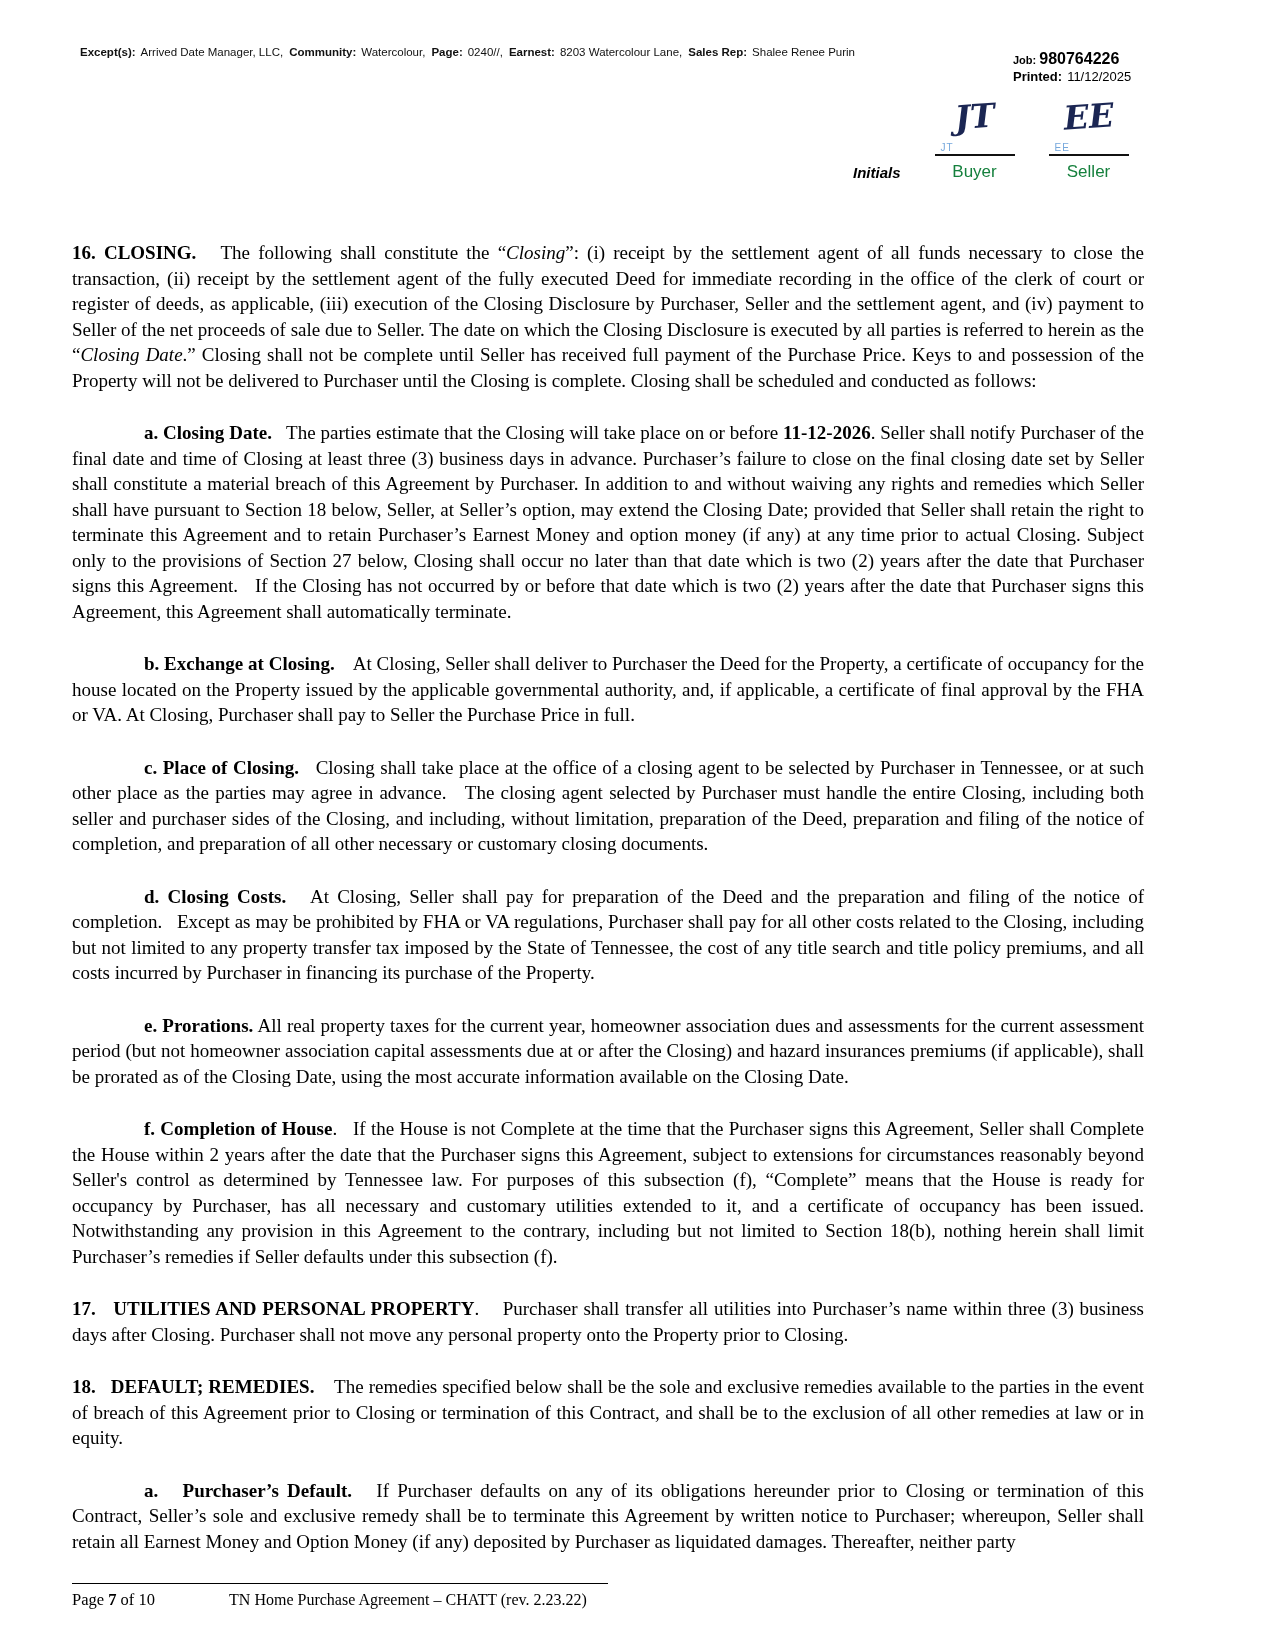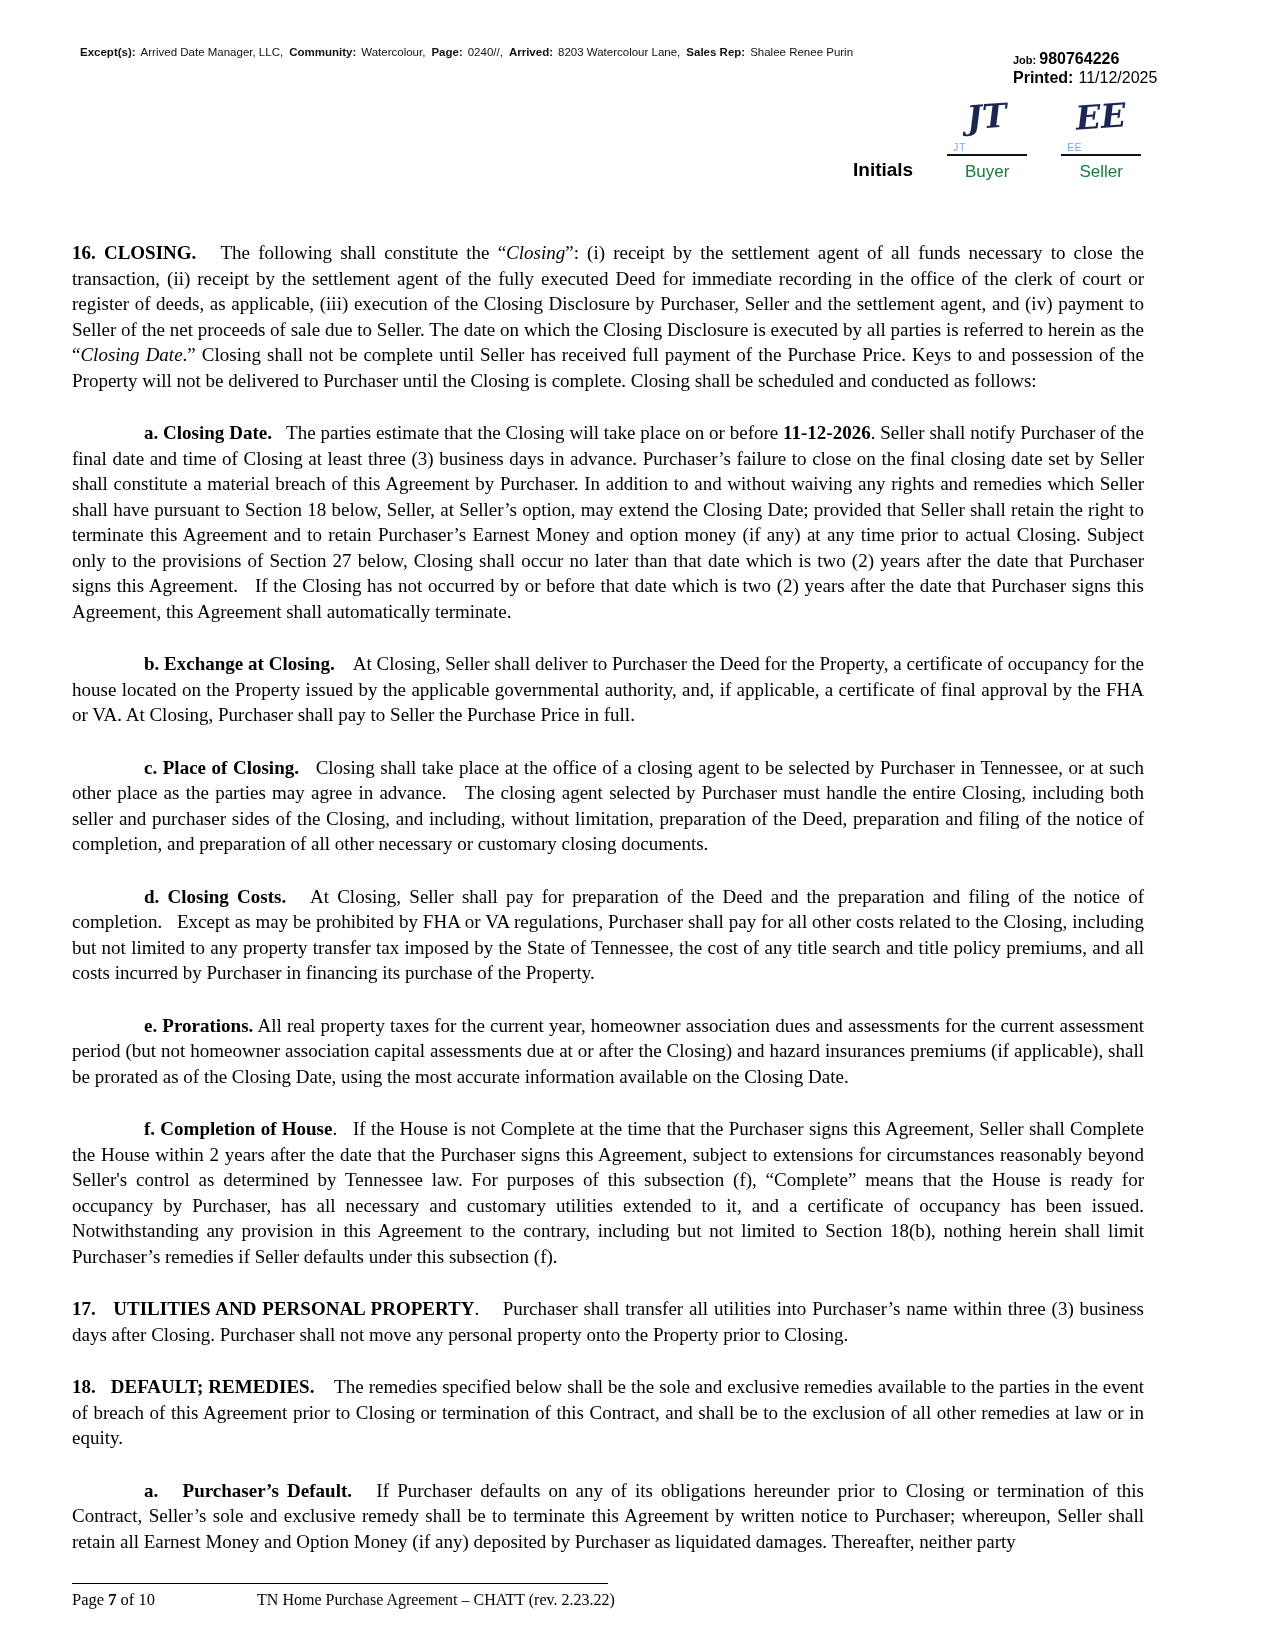--- a/index.html
+++ b/index.html
@@ -8,54 +8,54 @@
 
   
   .doc-header { position:absolute; top:46px; left:80px; width:900px;
     font-family:"Liberation Sans", sans-serif; font-size:11.5px; color:#111; white-space:nowrap; }
   .doc-header .hl { font-weight:bold; margin-right:5px; }
   .doc-header .hv { font-weight:normal; margin-right:6px; }
 
   .header-right { position:absolute; left:1013px; top:50px; font-family:"Liberation Sans", sans-serif; }
   .job-line { font-size:11px; font-weight:bold; }
   .job-value { font-size:16px; font-weight:bold; margin-left:3px; }
-  .printed-line { font-size:16px; margin-top:1px; }
+  .printed-line { font-size:13px; margin-top:1px; }
   .printed-label { font-weight:bold; margin-right:5px; }
 
   
   .sig-area { position:absolute; top:100px; left:853px; display:flex; align-items:flex-end; gap:34px;
     font-family:"Liberation Sans", sans-serif; }
-  .initials-label { font-weight:bold; font-size:19px; padding-bottom:1px; }
+  .initials-label { font-weight:bold; font-size:15px; padding-bottom:1px;font-style:italic; }
   .sig-col { width:80px; text-align:center; }
   .sig-script { font-family:"DejaVu Serif", serif; font-style:italic; font-weight:bold;
     font-size:33px; color:#1b2653; transform:rotate(-4deg); line-height:1; height:40px; }
   .sig-tag { font-size:10px; color:#74a7dc; text-align:left; padding-left:6px; margin-top:2px; letter-spacing:1px; }
   .sig-underline { border-bottom:2px solid #111; margin:1px 0 6px 0; }
   .sig-role { font-size:17px; color:#15803d; }
 
   
   .doc-body { position:absolute; top:240px; left:72px; width:1072px; }
   .para { margin:0 0 27px 0; font-size:19px; line-height:25.5px; text-align:justify; }
   .para.indent { text-indent:72px; }
   .b { font-weight:bold; }
   .i { font-style:italic; }
 
   
   .doc-footer { position:absolute; left:72px; top:1583px; width:1072px; font-size:16.5px; }
   .footer-rule { width:536px; border-top:1px solid #000; margin-bottom:6px; }
-  .footer-page { margin-right:98px; }
+  .footer-page { margin-right:70px; }
   .footer-title { font-size:16px; }
 </style>
 </head>
 <body>
 
 <div class="page">
 
   <div class="doc-header">
-    <span class="hl">Except(s):</span><span class="hv">Arrived Date Manager, LLC,</span><span class="hl">Community:</span><span class="hv">Watercolour,</span><span class="hl">Page:</span><span class="hv">0240//,</span><span class="hl">Arrived:</span><span class="hv">8203 Watercolour Lane,</span><span class="hl">Sales Rep:</span><span class="hv">Shalee Renee Purin</span>
+    <span class="hl">Except(s):</span><span class="hv">Arrived Date Manager, LLC,</span><span class="hl">Community:</span><span class="hv">Watercolour,</span><span class="hl">Page:</span><span class="hv">0240//,</span><span class="hl">Earnest:</span><span class="hv">8203 Watercolour Lane,</span><span class="hl">Sales Rep:</span><span class="hv">Shalee Renee Purin</span>
   </div>
 
   <div class="header-right">
     <div class="job-line">
       <span>Job:</span><span class="job-value">980764226</span>
     </div>
     <div class="printed-line">
       <span class="printed-label">Printed:</span><span>11/12/2025</span>
     </div>
   </div>

